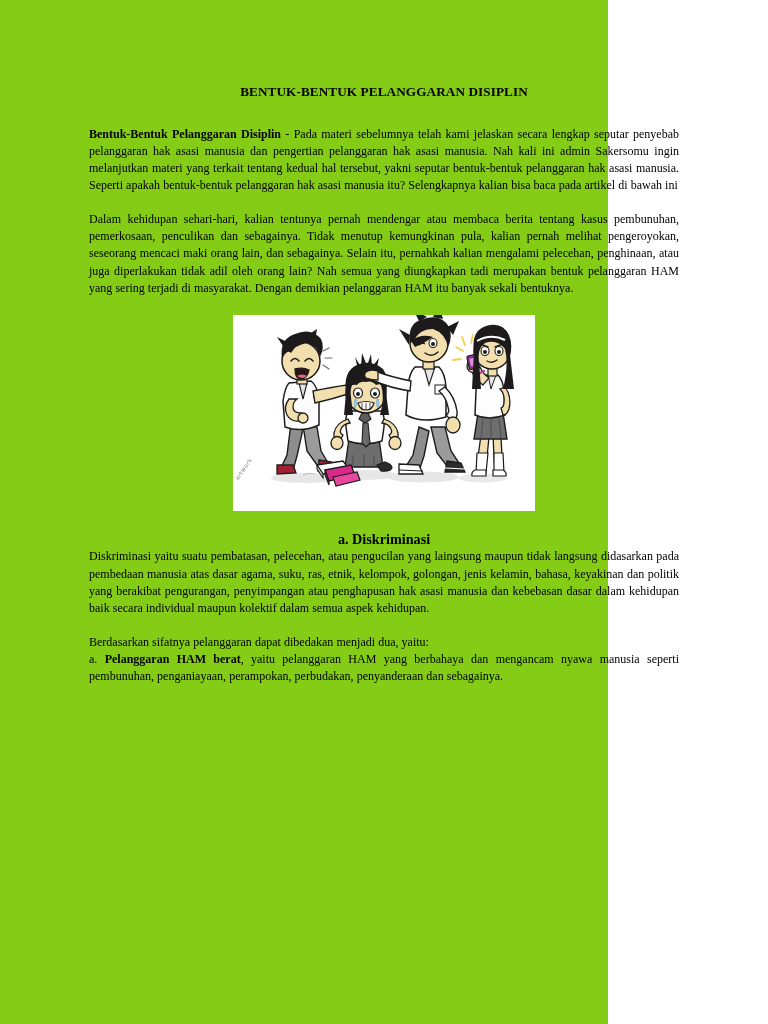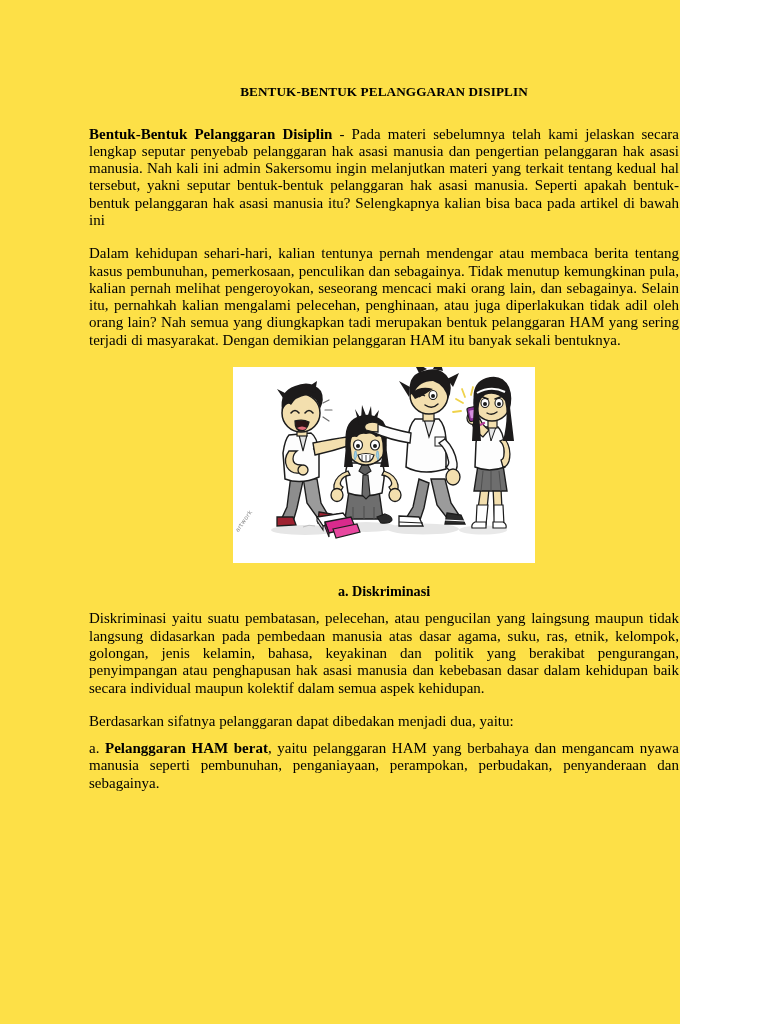--- a/index.html
+++ b/index.html
@@ -9,45 +9,45 @@
   }
   body {
     width: 768px;
     height: 1024px;
     font-family: "Liberation Serif", "DejaVu Serif", serif;
     color: #000000;
     overflow: hidden;
   }
   .page {
     position: relative;
-    width: 680px;
+    width: 608px;
     height: 1024px;
-    background: #fde047;
+    background: #84cc16;
     box-sizing: border-box;
     padding-left: 44px;
   }
   .content {
     position: absolute;
     left: 89px;
     top: 84px;
     width: 590px;
   }
   .doc-title {
     font-size: 13.2px;
     font-weight: bold;
     text-align: center;
     letter-spacing: 0.1px;
     margin: 0 0 25px 0;
     line-height: 1.25;
   }
   p.para {
-    font-size: 15px;
+    font-size: 12px;
     line-height: 17.3px;
     text-align: justify;
-    margin: 10px 0 16px 0;
+    margin: 0 0 16px 0;
     hyphens: none;
     word-spacing: 0.1px;
   }
   p.tight {
     margin-bottom: 0;
   }
   .sub-head {
     font-size: 14.2px;
     line-height: 17.3px;
     font-weight: bold;

